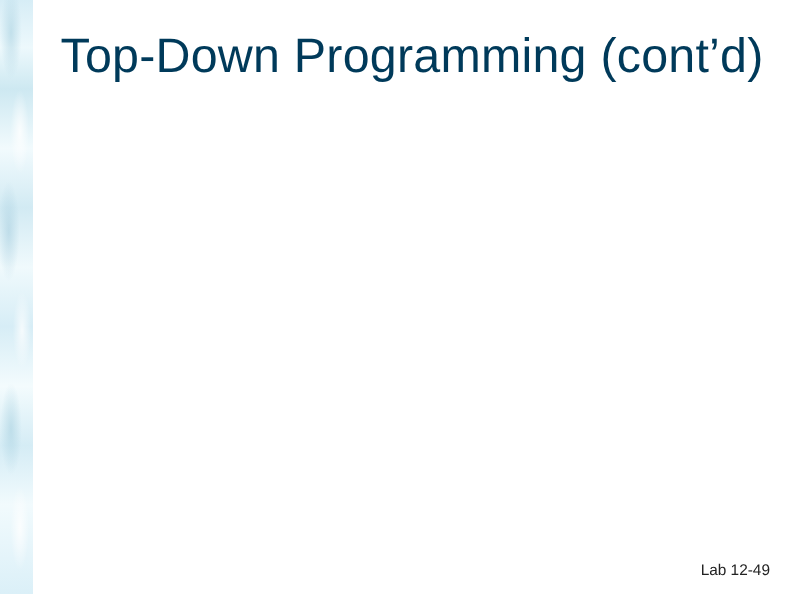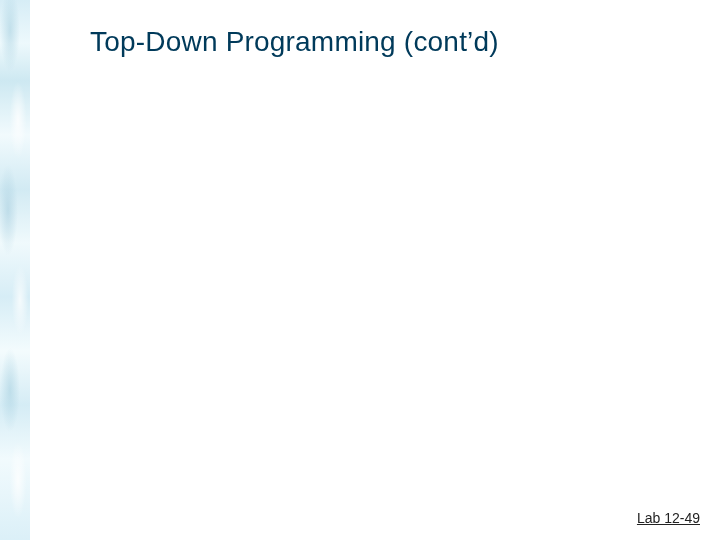--- a/index.html
+++ b/index.html
@@ -46,43 +46,41 @@
     position: absolute;
     left: 0;
     top: 0;
     width: 720px;
     height: 540px;
   }
   .title {
     position: absolute;
     left: 55px;
     top: 26px;
-    font-size: 28px;
+    font-size: 44px;
     color: #003a5a;
     letter-spacing: 0.2px;
     font-weight: 400;
-    margin-left: 35px;
   }
   .body-text {
     position: absolute;
     left: 70px;
     top: 150px;
     width: 560px;
     font-size: 26px;
     color: #111111;
     line-height: 1.25;
     font-weight: 400;
   }
   .footer {
     position: absolute;
     right: 20px;
     bottom: 14px;
     font-size: 14px;
     color: #222222;
-    text-decoration: underline;
   }
 </style>
 </head>
 <body>
 
 <div class="side-deco"></div>
 
 <div class="slide">
   <h1 class="title">Top-Down Programming (cont’d)</h1>
 

